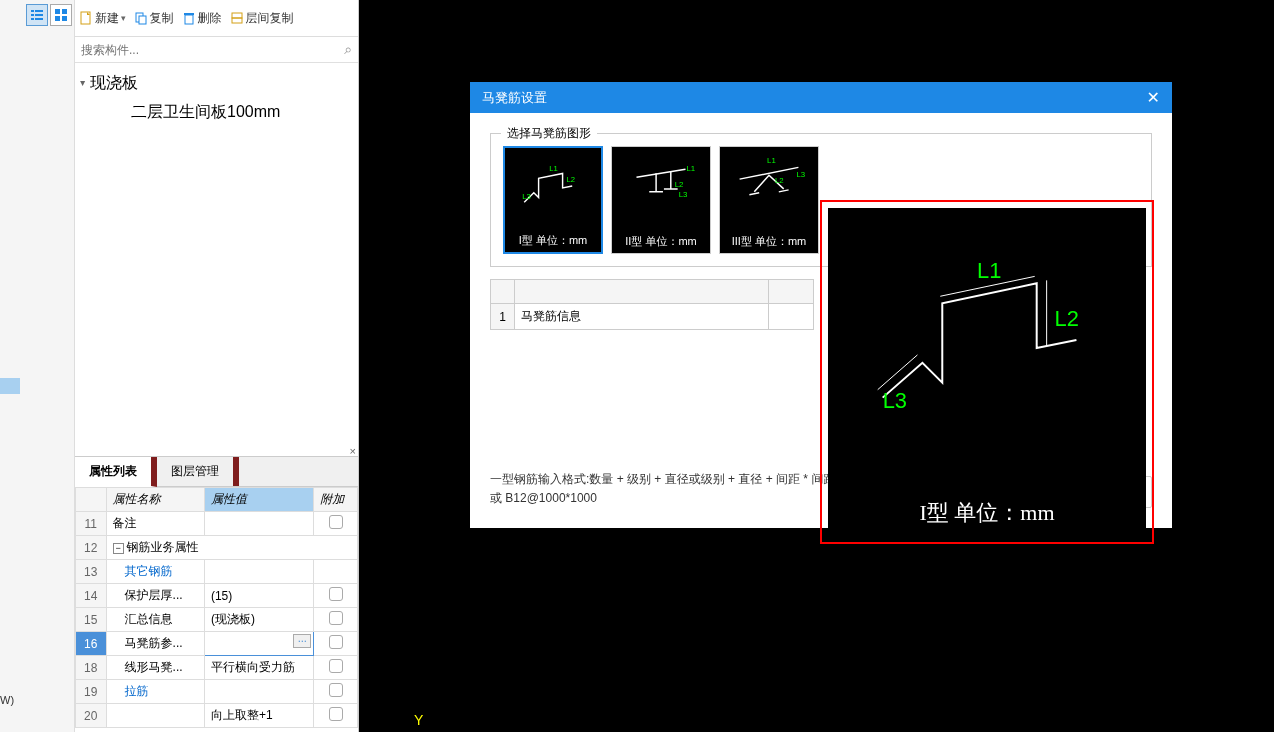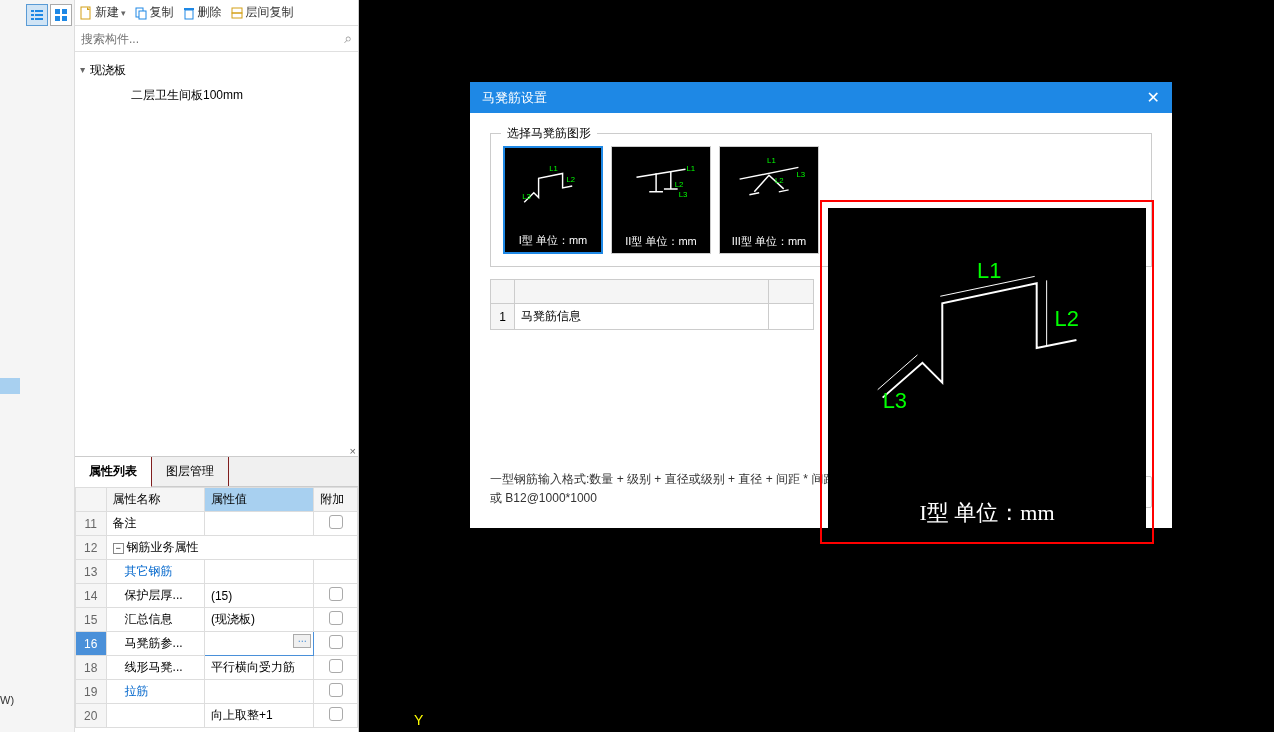--- a/index.html
+++ b/index.html
@@ -7,45 +7,45 @@
     
     .left-panel { position: absolute; left: 0; top: 0; width: 75px; height: 732px; background: #f5f5f5; border-right: 1px solid #ddd; }
     .left-panel-inner { position: absolute; left: 22px; top: 0; display: flex; gap: 2px; padding: 4px; }
     .icon-btn { width: 22px; height: 22px; border: 1px solid #aaa; background: #fff; display: flex; align-items: center; justify-content: center; font-size: 12px; cursor: pointer; }
     .icon-btn.active { background: #d0e4f5; border-color: #5a9bd5; }
     .left-blue { position: absolute; left: 0; top: 378px; width: 20px; height: 16px; background: #a8d0f0; }
     .left-w { position: absolute; left: 0; top: 694px; font-size: 11px; color: #333; }
     
     .sidebar { position: absolute; left: 75px; top: 0; width: 284px; height: 732px; background: #fff; border-right: 1px solid #ccc; }
     
-    .toolbar { height: 26px; border-bottom: 1px solid #ddd; display: flex; align-items: center; padding: 0 4px; gap: 8px; font-size: 12px; }
+    .toolbar { height: 37px; border-bottom: 1px solid #ddd; display: flex; align-items: center; padding: 0 4px; gap: 8px; font-size: 12px; }
     .toolbar-item { display: flex; align-items: center; gap: 2px; cursor: pointer; color: #333; }
     .toolbar-item .dd { font-size: 9px; color: #666; }
     .tb-icon { width: 14px; height: 14px; display: inline-block; }
     
     .search-box { height: 26px; border-bottom: 1px solid #e0e0e0; display: flex; align-items: center; padding: 0 6px; }
     .search-box input { flex: 1; border: none; outline: none; font-size: 12px; color: #999; }
     .search-icon { font-size: 14px; color: #999; cursor: pointer; }
     
-    .tree { padding: 6px 0; font-size: 12px; }
+    .tree { padding: 6px 0; font-size: 16px; }
     .tree-group { padding-left: 16px; }
     .tree-header { padding: 4px 6px; cursor: pointer; display: flex; align-items: center; gap: 4px; }
     .tree-header::before { content: "▸"; font-size: 10px; transform: rotate(90deg); color: #666; }
     .tree-item { padding: 4px 6px 4px 40px; cursor: pointer; }
     .tree-item.selected { background: #a8d0f0; }
     
     .prop-panel { position: absolute; bottom: 0; left: 0; right: 0; height: 276px; background: #fff; border-top: 1px solid #ccc; }
     .prop-close { position: absolute; right: 2px; top: -12px; font-size: 11px; color: #666; cursor: pointer; }
     .prop-tabs { display: flex; background: #f0f0f0; border-bottom: 1px solid #ccc; }
-    .prop-tab { padding: 6px 14px; font-size: 12px; cursor: pointer; border-right: 1px solid #7f1d1d; }
+    .prop-tab { padding: 6px 14px; font-size: 12px; cursor: pointer; border-right: 6px solid #7f1d1d; }
     .prop-tab.active { background: #fff; border-bottom: 1px solid #fff; margin-bottom: -1px; font-weight: bold; }
     
     .prop-table { width: 100%; border-collapse: collapse; font-size: 12px; }
     .prop-table th, .prop-table td { border: 1px solid #ddd; padding: 3px 6px; text-align: left; }
-    .prop-table th { background: #f5f5f5; font-weight: normal; }
+    .prop-table th { background: #f5f5f5; font-weight: normal; font-style: italic; }
     .prop-table th.val-col { background: #a8d0f0; }
     .prop-table td.row-num { background: #f5f5f5; text-align: center; width: 28px; color: #666; }
     .prop-table td.row-num.selected { background: #4a90d9; color: #fff; }
     .prop-table td.name { width: 90px; }
     .prop-table td.val { width: 100px; }
     .prop-table td.check { width: 40px; text-align: center; }
     .blue-text { color: #0066cc; }
     .indent1 { padding-left: 18px !important; }
     .checkbox { width: 14px; height: 14px; border: 1px solid #aaa; border-radius: 3px; display: inline-block; }
     .expand-icon { display: inline-block; width: 11px; height: 11px; border: 1px solid #888; text-align: center; line-height: 9px; font-size: 9px; margin-right: 3px; }

